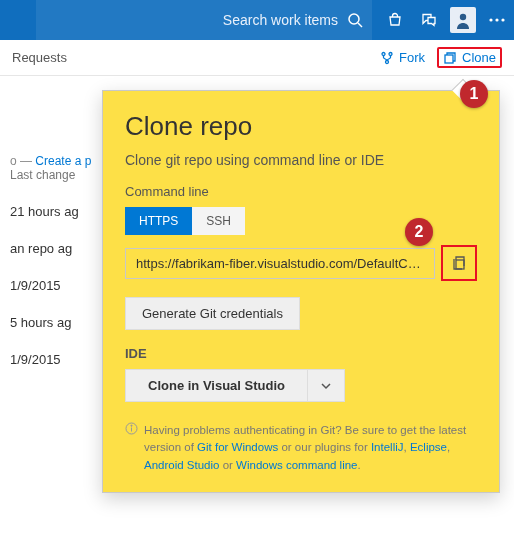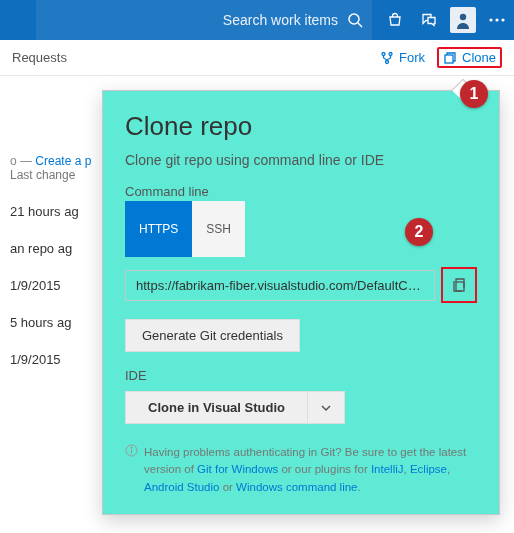--- a/index.html
+++ b/index.html
@@ -16,35 +16,35 @@
 .subbar .title { flex:1; color:#555; }
 .subbar .link { color:#0078d4; display:flex; align-items:center; gap:5px; margin-left: 12px; cursor:pointer; }
 .clone-hl { border: 2px solid #e81123; padding: 1px 4px; border-radius:2px; }
 
 .bg-left { position:absolute; left:0; top:76px; width:120px; padding: 8px 0 0 10px; font-size:12px; color:#555; }
 .bg-left .bc { color:#888; margin-top: 70px; }
 .bg-left .bc a { color:#0078d4; text-decoration:none; }
 .bg-left .hdr { color:#777; font-size:12px; }
 .bg-left .row { margin-top: 22px; color:#333; font-size:13px; white-space:nowrap; }
 
-.callout { position:absolute; left:102px; top:90px; width:398px; background:#5eead4; border:1px solid #c8c8c8; box-shadow: 0 6px 18px rgba(0,0,0,0.18); padding: 20px 22px 18px 22px; }
+.callout { position:absolute; left:102px; top:90px; width:398px; background:#fde047; border:1px solid #c8c8c8; box-shadow: 0 6px 18px rgba(0,0,0,0.18); padding: 20px 22px 18px 22px; }
 .callout .beak { position:absolute; top:-9px; right:28px; width:16px; height:16px; background:#fff; border-left:1px solid #c8c8c8; border-top:1px solid #c8c8c8; transform: rotate(45deg); }
 .callout h1 { font-weight:300; font-size:26px; color:#333; margin-bottom:10px; }
 .callout .sub { font-size:14px; color:#555; margin-bottom:16px; }
-.callout .lbl { font-size:13px; color:#555; margin-bottom:2px; }
+.callout .lbl { font-size:13px; color:#555; margin-bottom:8px; }
 .tabs { display:flex; margin-bottom:10px; }
-.tab { padding:21px 14px; font-size:12px; background:#f4f4f4; color:#555; cursor:pointer; }
+.tab { padding:7px 14px; font-size:12px; background:#f4f4f4; color:#555; cursor:pointer; }
 .tab.active { background:#0078d4; color:#fff; }
 .url-row { display:flex; align-items:center; gap:6px; }
 .url-box { flex:1; border:1px solid #c8c8c8; padding:7px 10px; font-size:13px; color:#333; white-space:nowrap; overflow:hidden; text-overflow:ellipsis; }
 .copy-hl { border:2px solid #e81123; padding:5px; }
 .copy-btn { width:22px; height:22px; display:flex; align-items:center; justify-content:center; cursor:pointer; color:#555; }
 
 .btn { display:inline-block; background:#efefef; border:1px solid #ddd; padding:8px 16px; font-size:13px; color:#333; margin-top:16px; cursor:pointer; }
-.ide-lbl { margin-top:16px; font-size:13px; color:#555; }
+.ide-lbl { margin-top:16px; font-size:13px; color:#555;font-weight:bold; }
 .ide-dd { margin-top:8px; display:flex; }
 .ide-dd .main { background:#efefef; border:1px solid #ddd; padding:8px 22px; font-size:13px; color:#333; cursor:pointer; font-weight:600; }
 .ide-dd .chev { background:#efefef; border:1px solid #ddd; border-left:none; padding:8px 12px; cursor:pointer; display:flex; align-items:center; }
 
 .help { margin-top:20px; font-size:11.5px; color:#777; line-height:1.5; display:flex; gap:6px; }
 .help a { color:#0078d4; text-decoration:none; }
 
 .badge { position:absolute; width:28px; height:28px; border-radius:50%; background:#c0282d; color:#fff; display:flex; align-items:center; justify-content:center; font-weight:600; font-size:16px; box-shadow:0 1px 3px rgba(0,0,0,0.3); }
 .b1 { right:26px; top:80px; }
 .b2 { left:405px; top:218px; }

